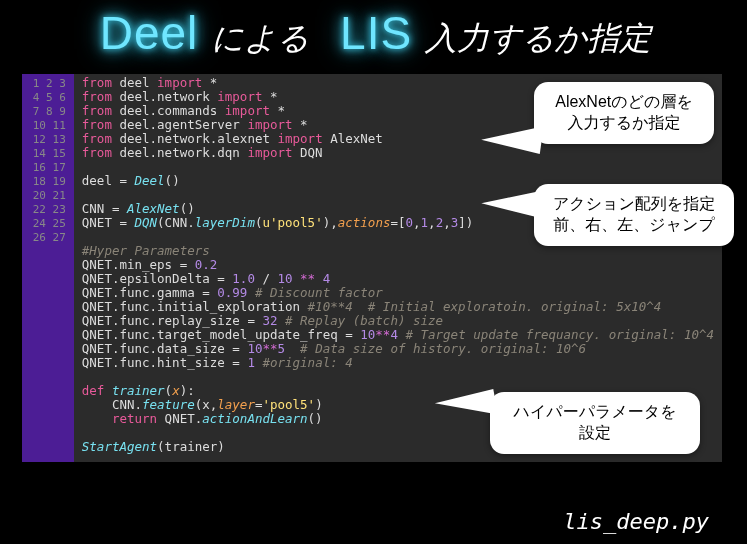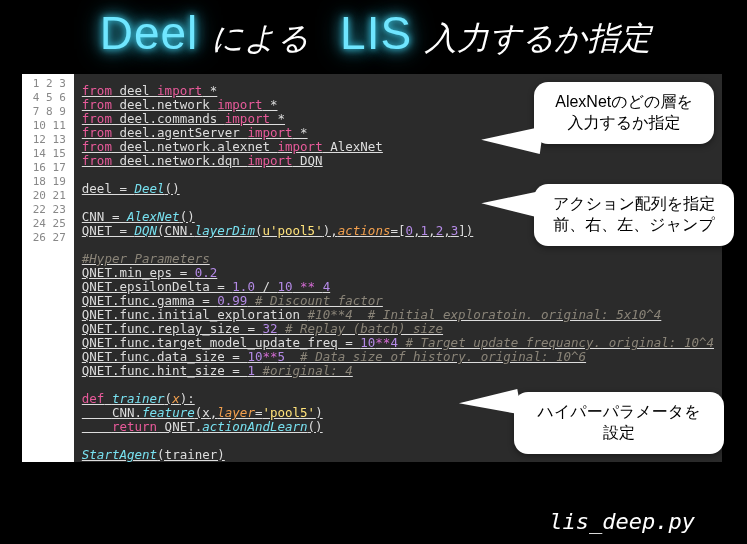--- a/index.html
+++ b/index.html
@@ -39,34 +39,33 @@
     width: 700px;
     height: 388px;
     background: #2b2b2b;
     font-family: Menlo, Monaco, Consolas, monospace;
     font-size: 12.5px;
     line-height: 14px;
     display: flex;
     overflow: hidden;
   }
   .gutter {
-    background: #ffffff;
+    background: #4c1d95;
     color: #888;
     text-align: right;
     padding: 3px 8px 3px 4px;
     font-size: 11px;
     line-height: 14px;
     user-select: none;
   }
   .code {
-    padding: 10px 8px;
+    padding: 2px 8px;
     white-space: pre;
     color: #ddd;
     flex: 1;
-    text-decoration: underline;
   }
   .kw { color: #e85a9a; }              
   .str { color: #ffe27a; }          
   .num { color: #b48ae6; }          
   .op { color: #d36bd3; }           
   .cmt { color: #8a8478; font-style: italic; }
   .fn { color: #78e1f0; font-style: italic; }
   .param { color: #f3a04e; font-style: italic; }
 
   .callout {
@@ -94,33 +93,33 @@
     transform: rotate(8deg);
   }
   .c2 { top: 184px; left: 534px; width: 200px; }
   .c2::after {
     left: -52px; top: 10px;
     border-top: 6px solid transparent;
     border-bottom: 22px solid transparent;
     border-right: 60px solid #fff;
     transform: rotate(-6deg);
   }
-  .c3 { top: 392px; left: 490px; width: 210px; margin-left: 24px; }
+  .c3 { top: 392px; left: 490px; width: 210px; }
   .c3::after {
     left: -54px; top: 2px;
     border-top: 4px solid transparent;
     border-bottom: 22px solid transparent;
     border-right: 60px solid #fff;
     transform: rotate(-10deg);
   }
 
   .filename {
     position: absolute;
     bottom: 10px;
-    right: 52px;
+    right: 38px;
     color: #fff;
     font-family: Menlo, Monaco, Consolas, monospace;
     font-style: italic;
     font-size: 22px;
   }
 </style>
 </head>
 <body>
 
 <div class="slide">

